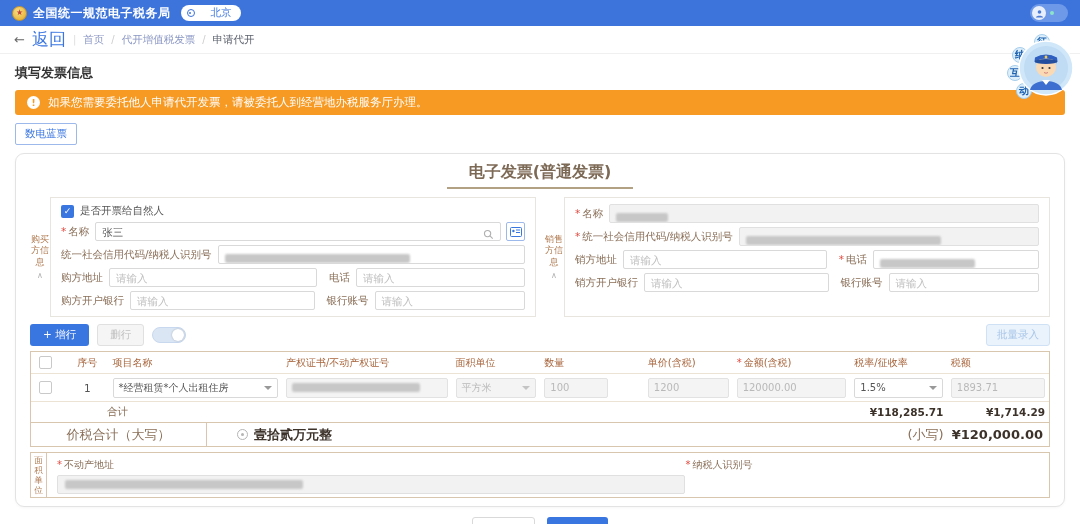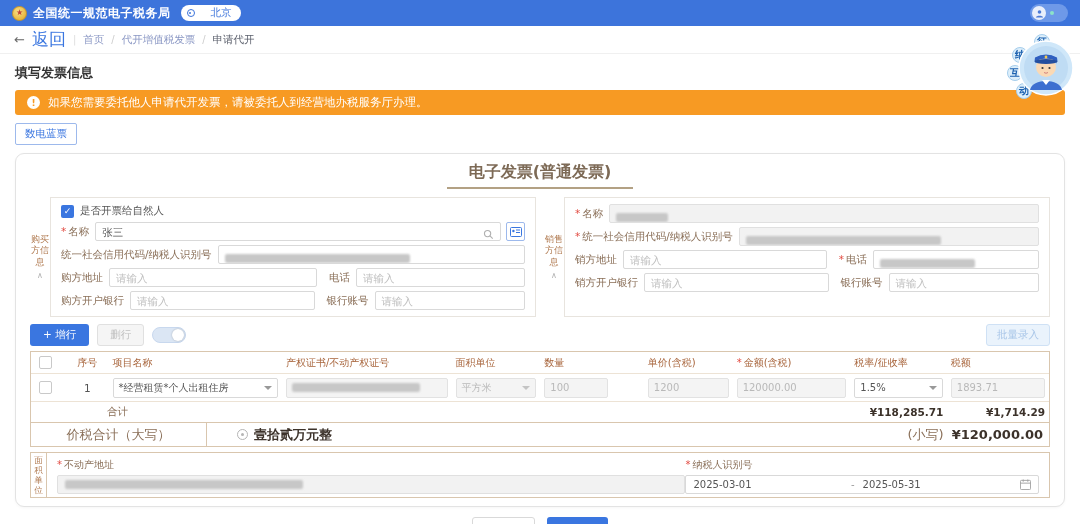--- a/index.html
+++ b/index.html
@@ -369,31 +369,20 @@
     </div>
     <div class="r-content">
       <div class="r-col-l">
         <div class="r-label"><span class="req">*</span><span>不动产地址</span></div>
         <div class="r-input">
             <span class="redacted" style="width:238px"></span>
           </div>
       </div>
       <div class="r-col-r">
         <div class="r-label"><span class="req">*</span><span>纳税人识别号</span></div>
-        <div class="date-input">
-          <span class="d1">2025-03-01</span>
-          <span class="date-sep">-</span>
-          <span class="d2">2025-05-31</span>
-          <svg width="11" height="11" viewBox="0 0 12 12">
-              <rect x="0.5" y="1.5" width="11" height="10" rx="1" fill="none" stroke="#a0a0a0"></rect>
-              <line x1="3.5" y1="0.5" x2="3.5" y2="3" stroke="#a0a0a0"></line>
-              <line x1="8.5" y1="0.5" x2="8.5" y2="3" stroke="#a0a0a0"></line>
-              <line x1="0.5" y1="4.5" x2="11.5" y2="4.5" stroke="#a0a0a0"></line>
-            </svg>
-        </div>
       </div>
     </div>
   </div>
 </div>
 
 
 <div class="footer">
   <button class="btn-prev">上一步</button>
   <button class="btn-next">下一步</button>
 </div>

